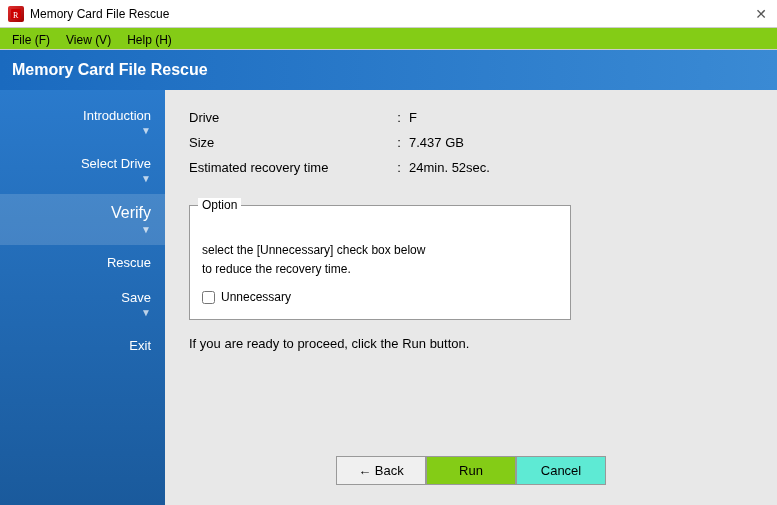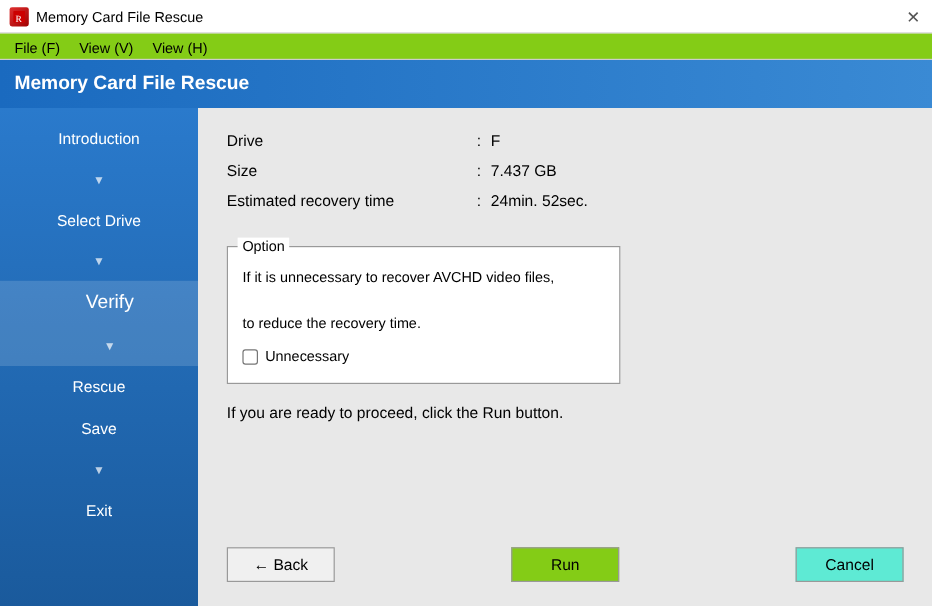--- a/index.html
+++ b/index.html
@@ -81,22 +81,21 @@
       flex-direction: column;
       padding-top: 8px;
     }
     .sidebar-item {
       color: white;
       padding: 10px 14px;
       font-size: 13px;
       cursor: pointer;
       display: flex;
       flex-direction: column;
-      align-items: center;
-      gap: 20px;
+      align-items: flex-end;
     }
     .sidebar-item.active {
       background: rgba(255,255,255,0.15);
       font-weight: normal;
       font-size: 16px;
       padding-left: 32px;
     }
     .sidebar-item .arrow {
       font-size: 10px;
       margin-top: 2px;
@@ -139,21 +138,21 @@
     .info-value {
       font-size: 13px;
       color: #000;
     }
 
     
     .option-box {
       border: 1px solid #999;
       background: white;
       margin-bottom: 16px;
-      width: 328px;
+      width: 382px;
       position: relative;
     }
     .option-box-title {
       position: absolute;
       top: -8px;
       left: 8px;
       background: white;
       padding: 0 4px;
       font-size: 12px;
       color: #000;
@@ -176,21 +175,21 @@
     .proceed-text {
       font-size: 13px;
       color: #000;
       margin-bottom: 16px;
     }
 
     
     .button-row {
       display: flex;
       align-items: center;
-      justify-content: space-between;
+      justify-content: center;
       margin-top: auto;
     }
     .btn {
       padding: 6px 20px;
       font-size: 13px;
       cursor: pointer;
       border: 1px solid #999;
       background: #f0f0f0;
       min-width: 90px;
     }
@@ -211,21 +210,21 @@
         <text x="2" y="9" font-size="8" fill="white" font-family="serif">R</text>
       </svg>
   </div>
   <span class="title-bar-text">Memory Card File Rescue</span>
   <div class="title-bar-close">✕</div>
 </div>
 
 <div class="menu-bar">
   <div class="menu-item">File (F)</div>
   <div class="menu-item">View (V)</div>
-  <div class="menu-item">View (H)</div>
+  <div class="menu-item">Help (H)</div>
 </div>
 
 <div class="app-header">
   <span class="app-header-title">Memory Card File Rescue</span>
 </div>
 
 <div class="main-layout">
 
   <div class="sidebar">
     <div class="sidebar-item">
@@ -268,22 +267,22 @@
       <div class="info-row">
         <span class="info-label">Estimated recovery time</span>
         <span class="info-colon">:</span>
         <span class="info-value">24min. 52sec.</span>
       </div>
     </div>
 
     <div class="option-box">
       <span class="option-box-title">Option</span>
       <div class="option-box-content">
-        <span>If it is unnecessary to recover AVCHD video files,</span><br>
         <br>
+        <span>select the [Unnecessary] check box below</span><br>
         <span>to reduce the recovery time.</span>
         <div class="option-checkbox-row">
           <input type="checkbox" style="">
           <label>Unnecessary</label>
         </div>
       </div>
     </div>
 
     <div class="proceed-text">If you are ready to proceed, click the Run button.</div>
 

